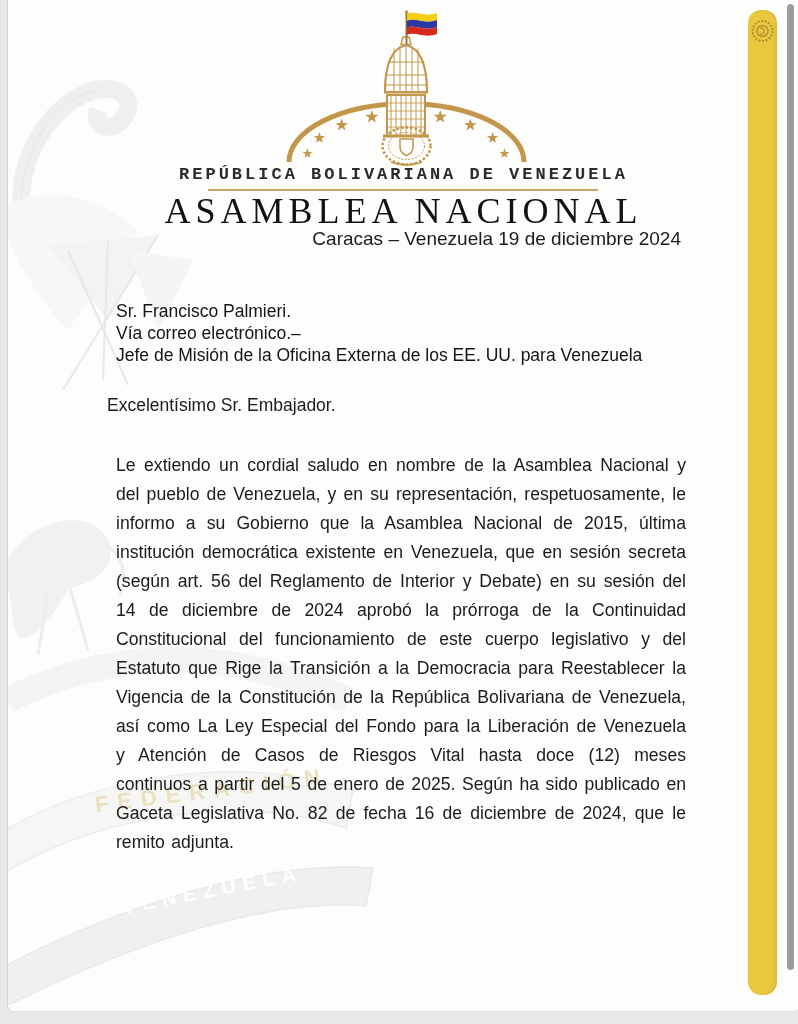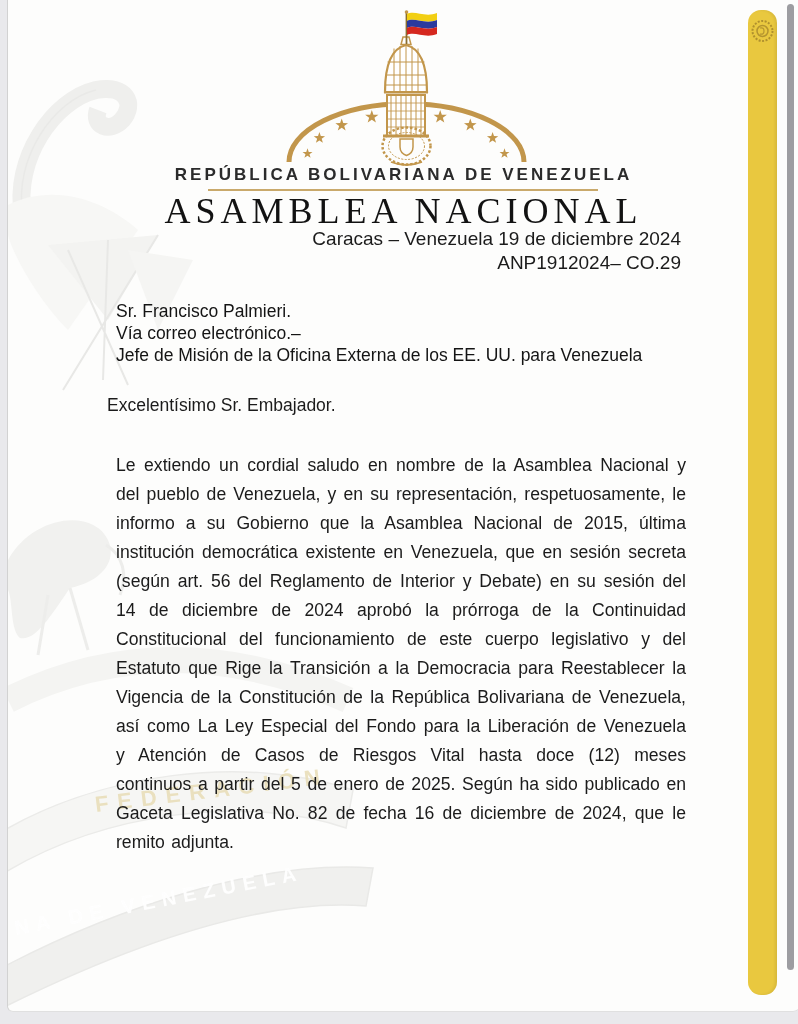--- a/index.html
+++ b/index.html
@@ -12,21 +12,21 @@
     position:absolute;left:7px;top:0;width:791px;height:1011px;
     background:#fdfdfc;
     border-left:1px solid #d2d2d2;
     border-bottom:1px solid #e0e0e0;
     border-radius:0 0 6px 6px;
   }
   .wm{position:absolute;left:0;top:0;pointer-events:none;}
   .emblem{position:absolute;left:236px;top:0;width:320px;height:166px;}
   .republic{
     position:absolute;top:165px;left:0;width:100%;text-align:center;
-    font-family:Liberation Sans, sans-serif;font-size:17px;font-weight:600;
+    font-family:Liberation Mono, monospace;font-size:17px;font-weight:600;
     letter-spacing:3px;color:#2b2b2b;font-variant:small-caps;
     text-transform:uppercase;
   }
   .republic-rule{
     position:absolute;top:189px;left:200px;width:390px;height:2px;
     background:#c9a96b;
   }
   .assembly-title{
     position:absolute;top:190px;left:0;width:100%;text-align:center;
     font-family:"Liberation Serif",serif;font-size:36px;font-weight:500;
@@ -150,21 +150,20 @@
         <path d="M147,162 Q162.5,168 178,162" stroke-width="1.8"></path>
       </g>
     </svg>
 
     <div class="republic">República Bolivariana de Venezuela</div>
     <div class="republic-rule"></div>
     <div class="assembly-title">ASAMBLEA NACIONAL</div>
 
     <div class="dateline">
       <div>Caracas – Venezuela 19 de diciembre 2024</div>
-      <div>ANP1912024– CO.29</div>
     </div>
 
     <div class="recipient">
       <div>Sr. Francisco Palmieri.</div>
       <div>Vía correo electrónico.–</div>
       <div>Jefe de Misión de la Oficina Externa de los EE. UU. para Venezuela</div>
     </div>
 
     <div class="salutation">Excelentísimo Sr. Embajador.</div>
 

